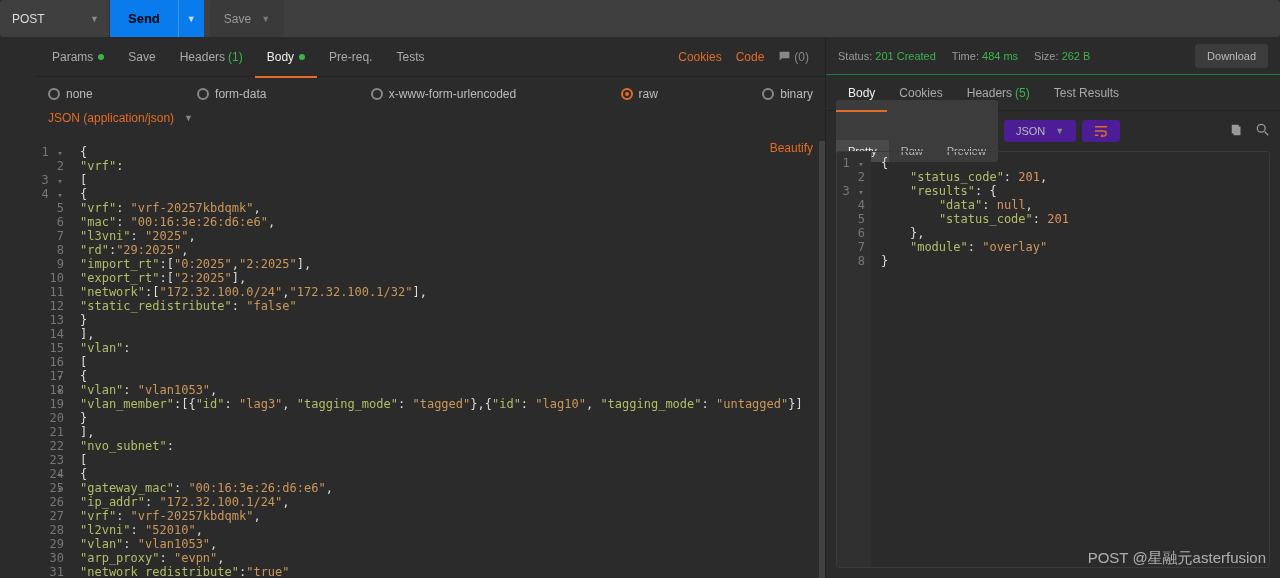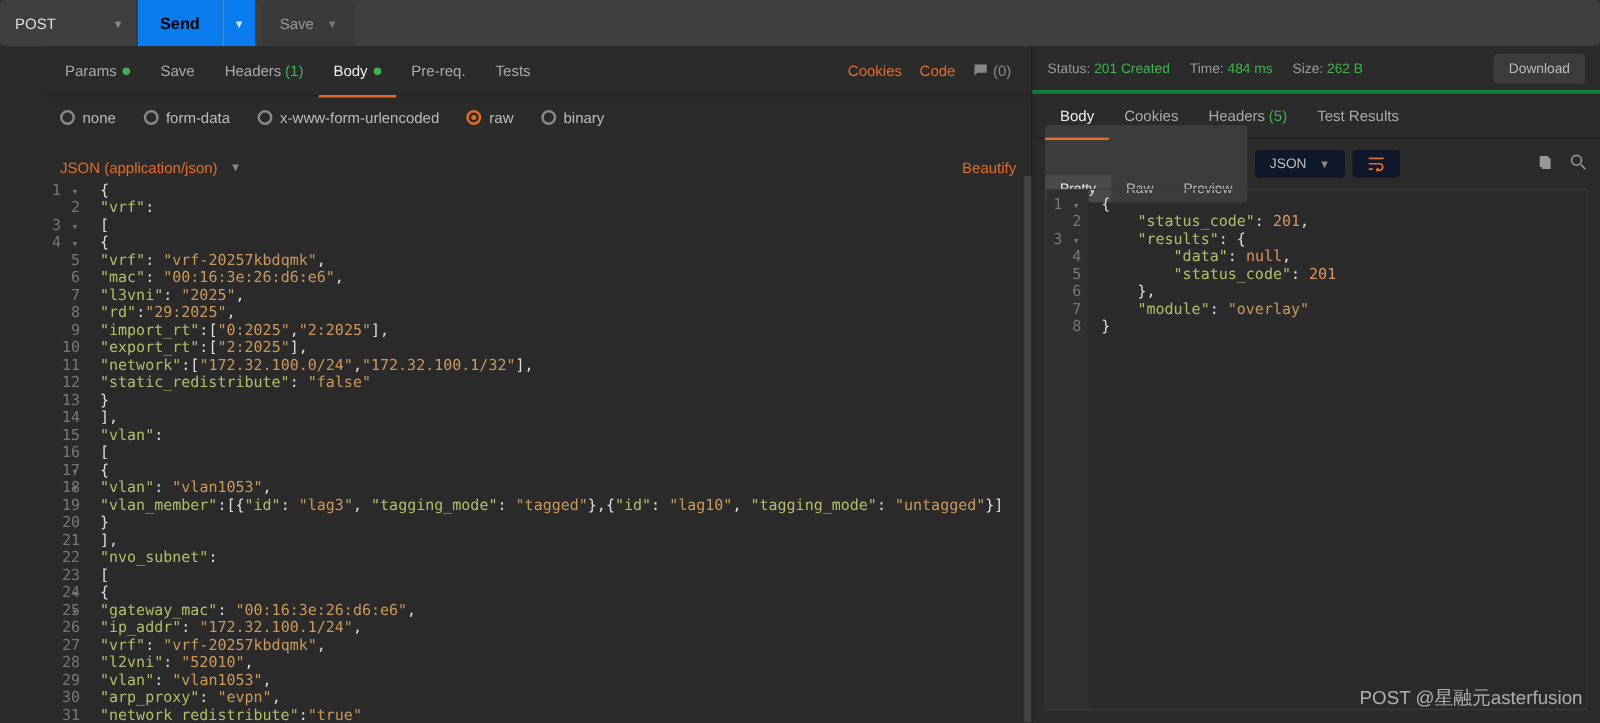--- a/index.html
+++ b/index.html
@@ -17,49 +17,49 @@
 .right { flex: 1; display: flex; flex-direction: column; background: #2b2b2b; position: relative; }
 .tabrow { display: flex; align-items: center; height: 40px; padding: 0 4px; border-bottom: 1px solid #222; position: relative; }
 .tabitem { padding: 0 12px; color: #aaa; cursor: pointer; height: 40px; display: flex; align-items: center; position: relative; }
 .tabitem.active { color: #eee; }
 .tabitem.active::after { content:""; position:absolute; left:0; right:0; bottom:-1px; height:2px; background:#e36b27; }
 .dot-green { width:6px; height:6px; border-radius:50%; background:#3cb44b; margin-left:5px; }
 .count-badge { color:#3cb44b; margin-left:3px; }
 .tab-right { margin-left:auto; display:flex; align-items:center; gap:14px; padding-right:12px; }
 .link-o { color:#e36b27; cursor:pointer; }
 .cmt { color:#888; display:flex; align-items:center; gap:3px; }
-.bodytype { display:flex; align-items:center; height:34px; padding:0 12px; gap:22px; }
+.bodytype { display:flex; align-items:center; height:34px; padding:0 12px; gap:22px;justify-content:space-between; }
 .radio { display:flex; align-items:center; gap:6px; color:#bbb; cursor:pointer; }
 .rdot { width:12px; height:12px; border-radius:50%; border:2px solid #888; position:relative; }
 .rdot.sel { border-color:#e36b27; }
 .rdot.sel::after { content:""; position:absolute; inset:2px; border-radius:50%; background:#e36b27; }
-.subbar { display:flex; align-items:flex-end; height:30px; padding:0 12px; }
+.subbar { display:flex; align-items:flex-start; height:30px; padding:0 12px; }
 .ctype { color:#e36b27; display:flex; align-items:center; gap:10px; cursor:pointer; }
 .beautify { margin-left:auto; color:#e36b27; cursor:pointer;margin-top:30px; }
 .editor { flex:1; overflow:auto; font-family:Consolas,Menlo,monospace; font-size:12px; line-height:14px; position:relative; }
 .gutter-left { position:absolute; left:0; top:0; width:34px; text-align:right; color:#777; padding:4px 6px 0 0; }
 .gutter-left div { height:14px; }
 .code { padding:4px 0 0 44px; white-space:pre; color:#ddd; }
 .k { color:#b5bd68; }
 .s { color:#cc985a; }
 .n { color:#de935f; }
 .kw { color:#de935f; }
 .p { color:#ddd; }
 .fold { color:#777; font-size:9px; display:inline-block; width:8px; text-align:center; }
 .line { height:14px; }
-.statusrow { height:38px; display:flex; align-items:center; padding:0 12px; font-size:11px; gap:16px; border-bottom:3px solid #15803d; }
+.statusrow { height:38px; display:flex; align-items:center; padding:0 12px; font-size:11px; gap:16px; border-bottom:1px solid #15803d; }
 .statusrow .lab { color:#999; }
 .statusrow .val { color:#3cb44b; }
 .dl-btn { margin-left:auto; background:#3c3c3c; color:#bbb; padding:6px 12px; border-radius:3px; cursor:pointer; }
 .rtabrow { display:flex; align-items:center; height:36px; padding:0 10px; gap:0; border-bottom:1px solid #222; }
 .rtab { padding:0 12px; color:#aaa; cursor:pointer; height:36px; display:flex; align-items:center; position:relative; }
 .rtab.active { color:#eee; }
 .rtab.active::after { content:""; position:absolute; left:0; right:0; bottom:-1px; height:2px; background:#e36b27; }
 .toolbar { display:flex; align-items:center; height:40px; padding:0 10px; gap:6px; }
-.pill { background:#0f172a; color:#bbb; padding:5px 12px; border-radius:3px; cursor:pointer; font-size:11px; display:flex; align-items:center; }
+.pill { background:#4c1d95; color:#bbb; padding:5px 12px; border-radius:3px; cursor:pointer; font-size:11px; display:flex; align-items:center; }
 .pill.active { background:#4a4a4a; color:#eee; }
 .pillgroup { display:flex; background:#3c3c3c; border-radius:3px; overflow:hidden; }
 .pillgroup .pill { border-radius:0; background:transparent;margin-top:40px; }
 .pillgroup .pill.active { background:#4a4a4a; }
 .tb-right { margin-left:auto; display:flex; gap:12px; color:#999; }
 .ico { cursor:pointer; }
 .resp-editor { flex:1; overflow:auto; font-family:Consolas,Menlo,monospace; font-size:12px; line-height:14px; position:relative; border:1px solid #3a3a3a; margin:0 10px 10px 10px; border-radius:3px; }
 .resp-gutter { position:absolute; left:0; top:0; width:34px; text-align:right; color:#777; padding:4px 6px 0 0; background:#303030; height:100%; }
 .resp-gutter div { height:14px; }
 .resp-code { padding:4px 0 0 44px; white-space:pre; }

